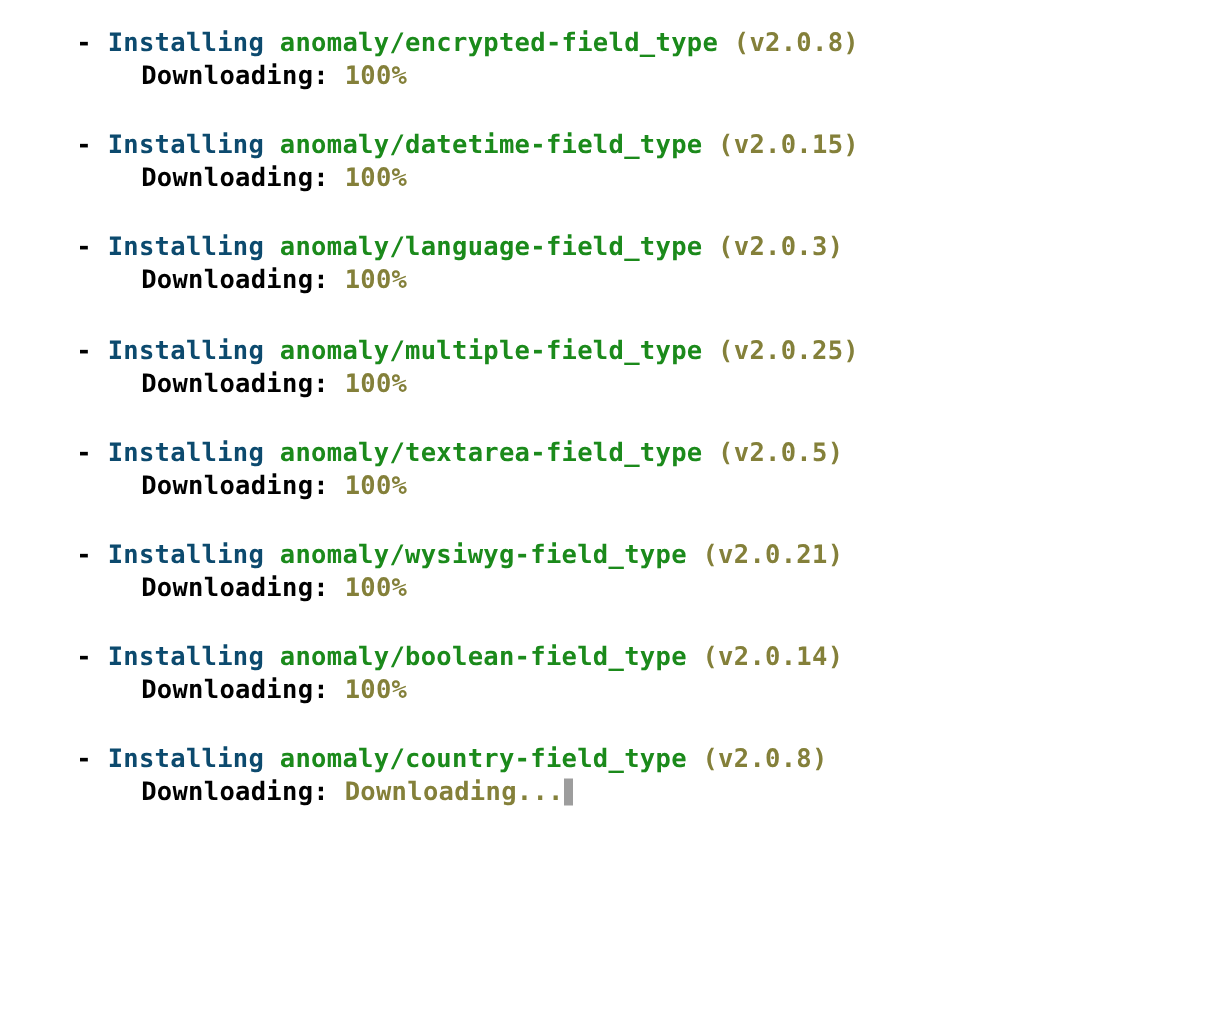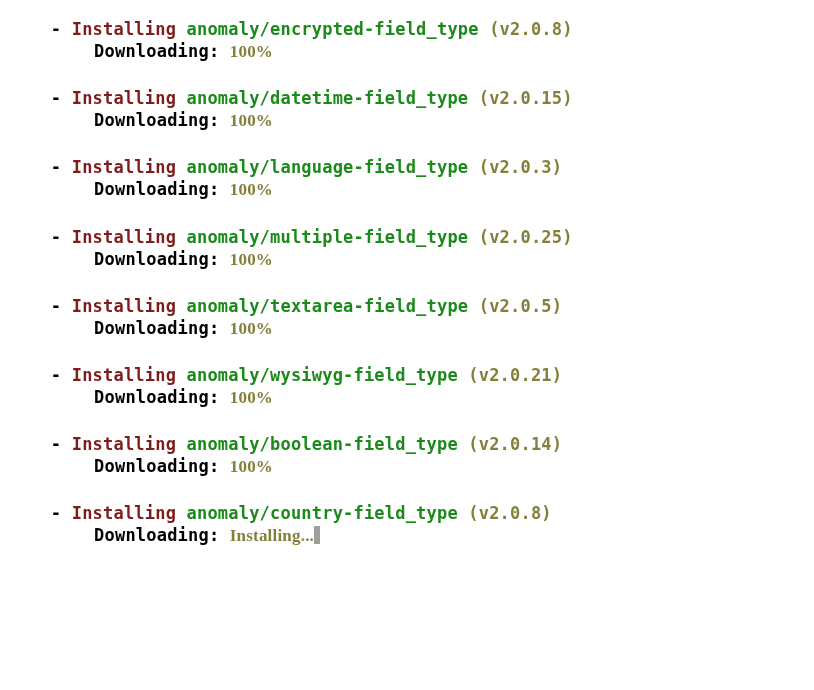--- a/index.html
+++ b/index.html
@@ -13,25 +13,25 @@
       font-weight: 600;
       letter-spacing: 0.2px;
     }
     .entry {
       margin-bottom: 24px;
     }
     .entry:last-child { margin-bottom: 0; }
     .line1 { white-space: pre; }
     .line2 { white-space: pre; padding-left: 2.55ch; }
     .dash { color: #000; }
-    .action { color: #7f1d1d; }
+    .action { color: #0c4a6e; }
     .pkg { color: #1b8a1b; }
     .ver { color: #84803a; margin-top: 44px; }
     .dl-label { color: #000; margin-left: 38px; }
-    .dl-val { color: #84803a; font-family: Liberation Serif, serif; }
+    .dl-val { color: #84803a; }
     .cursor {
       display: inline-block;
       width: 0.6ch;
       height: 1.1em;
       background: #9d9d9d;
       vertical-align: text-bottom;
       margin-bottom: 1px;
     }
     .container {
       width: 814px;
@@ -69,16 +69,16 @@
       <div class="entry">
         <div class="line1"><span class="dash">  - </span><span class="action">Installing </span><span class="pkg">anomaly/wysiwyg-field_type</span><span> </span><span class="ver">(v2.0.21)</span></div>
         <div class="line2"><span class="dl-label">Downloading: </span><span class="dl-val">100%</span></div>
       </div>
       <div class="entry">
         <div class="line1"><span class="dash">  - </span><span class="action">Installing </span><span class="pkg">anomaly/boolean-field_type</span><span> </span><span class="ver">(v2.0.14)</span></div>
         <div class="line2"><span class="dl-label">Downloading: </span><span class="dl-val">100%</span></div>
       </div>
       <div class="entry">
         <div class="line1"><span class="dash">  - </span><span class="action">Installing </span><span class="pkg">anomaly/country-field_type</span><span> </span><span class="ver">(v2.0.8)</span></div>
-        <div class="line2"><span class="dl-label">Downloading: </span><span class="dl-val">Installing...</span><span class="cursor"></span></div>
+        <div class="line2"><span class="dl-label">Downloading: </span><span class="dl-val">Downloading...</span><span class="cursor"></span></div>
       </div>
     </div>
 </div>
 
 </body></html>

